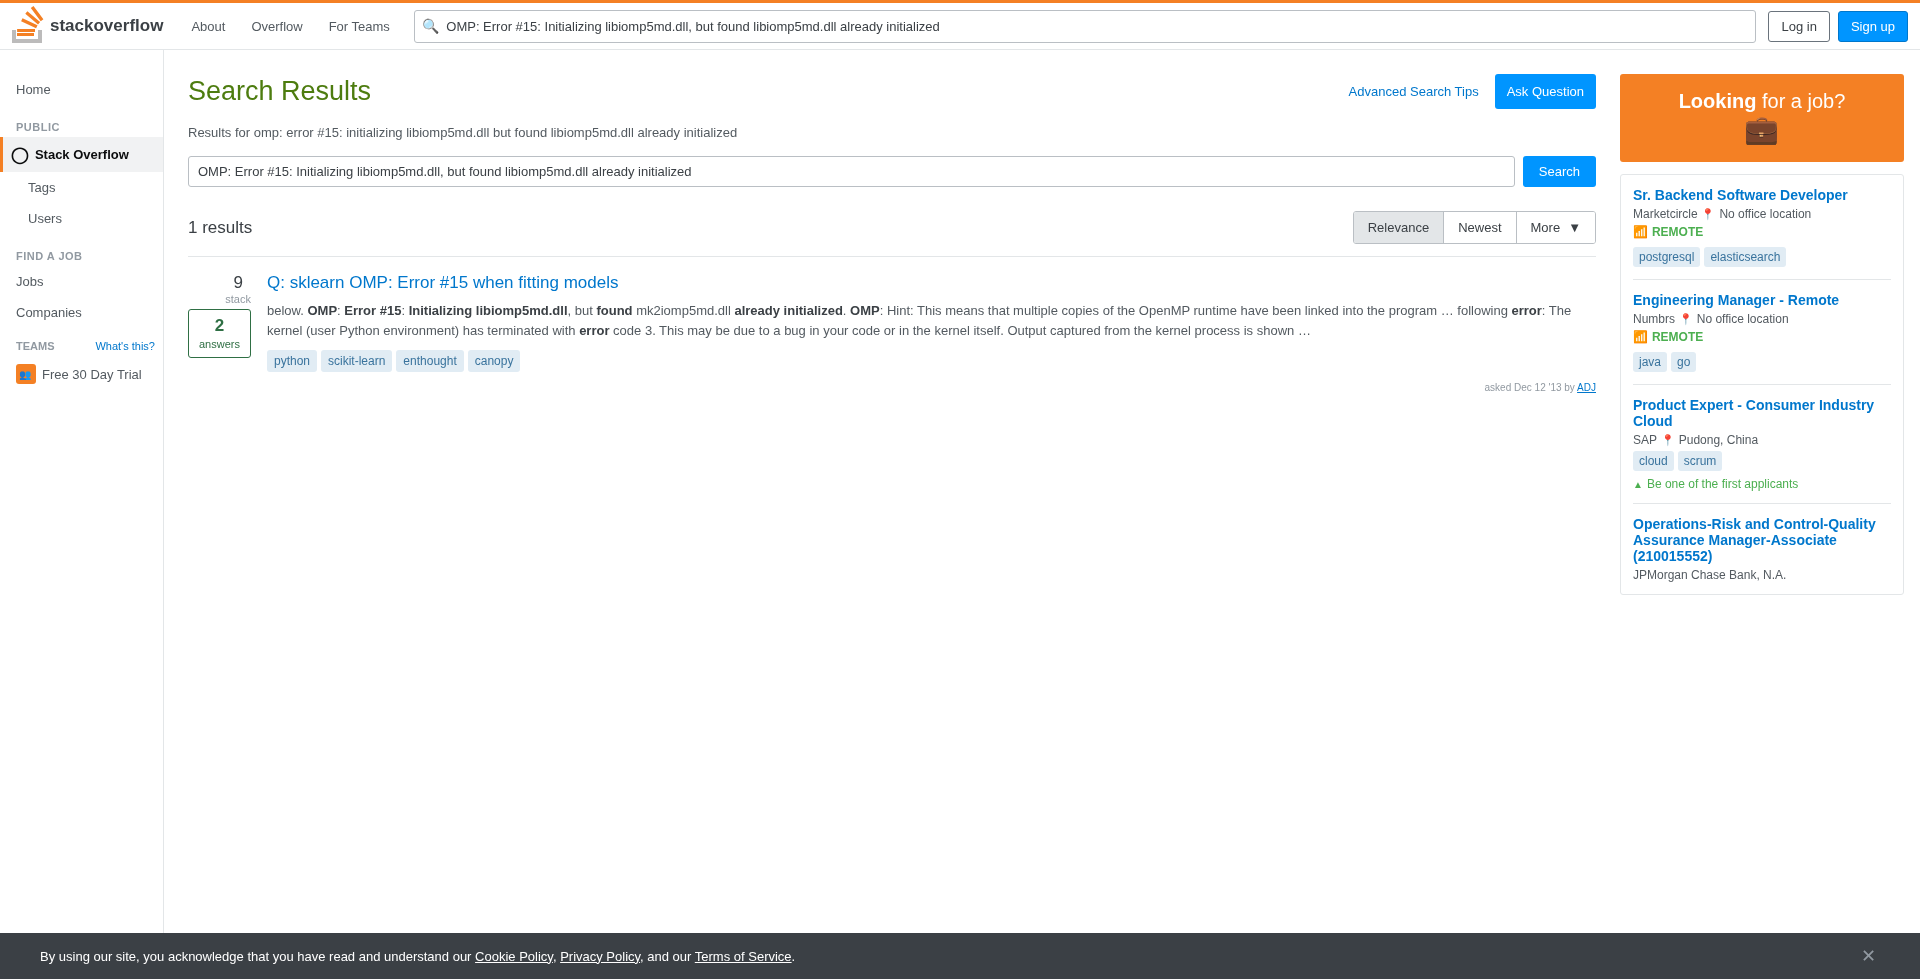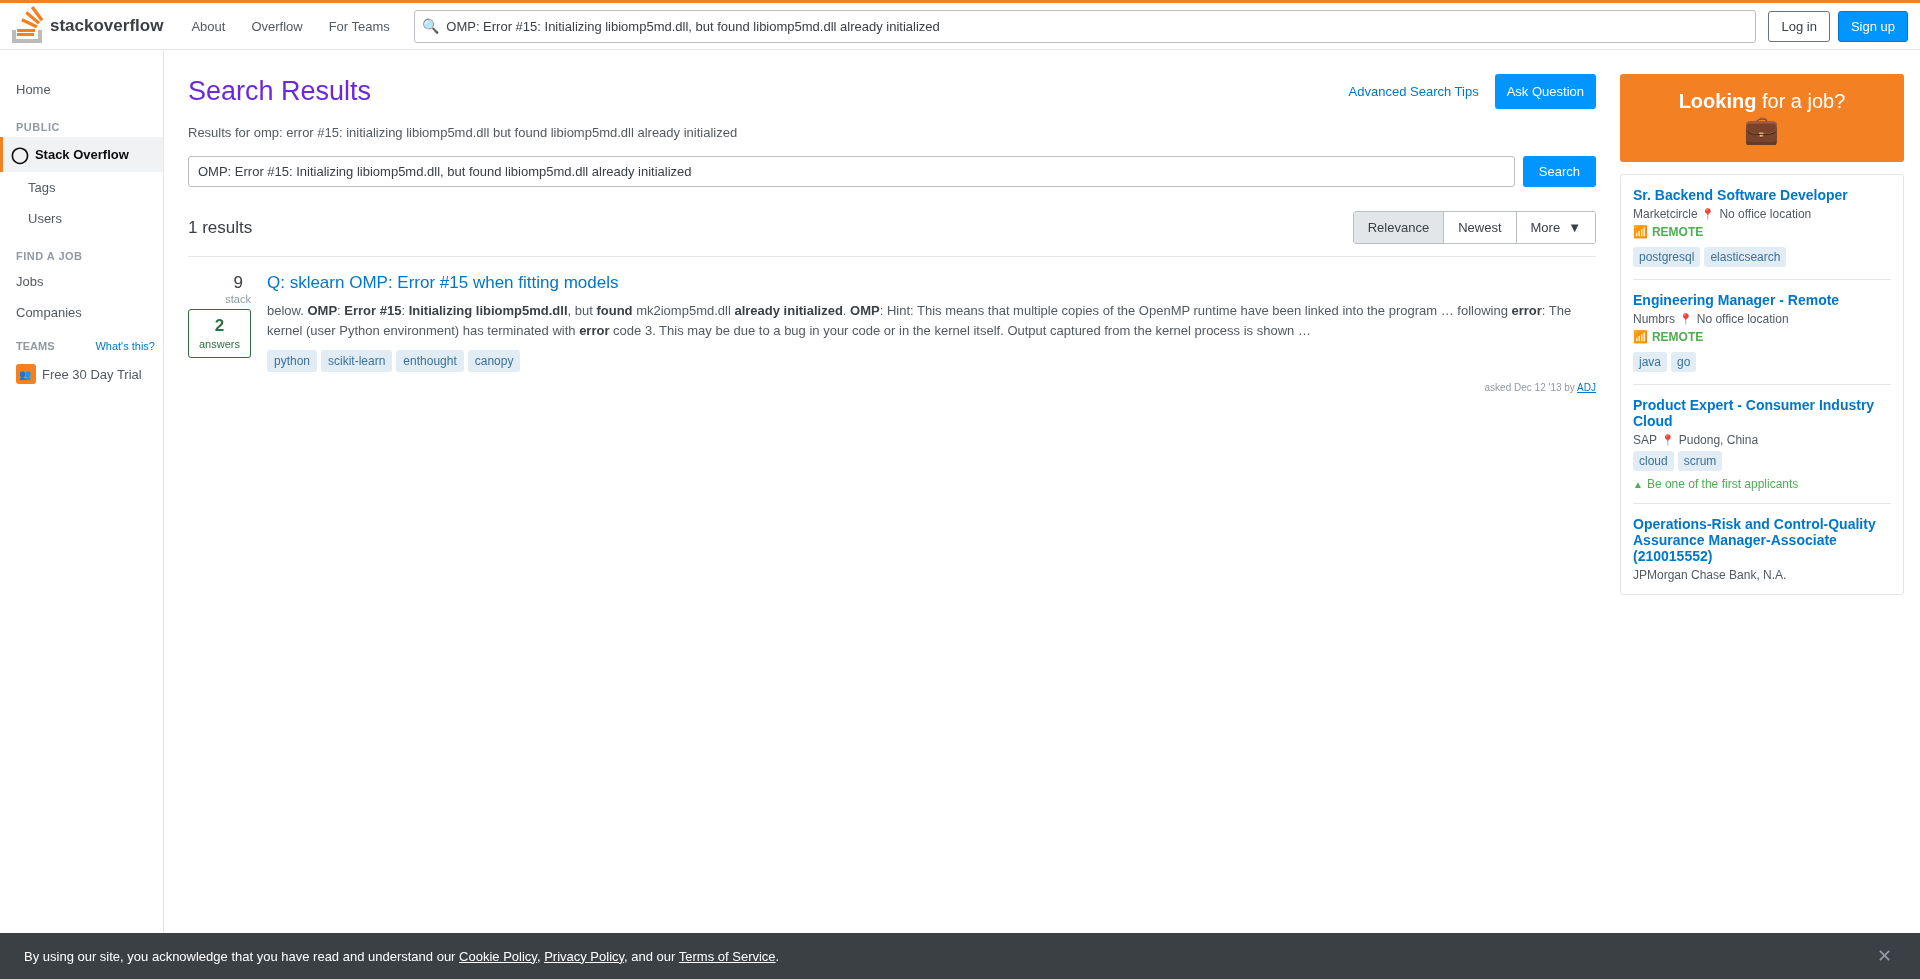--- a/index.html
+++ b/index.html
@@ -152,21 +152,21 @@
       padding: 24px 24px 24px 24px;
       min-width: 0;
     }
 
     .page-header {
       display: flex;
       align-items: center;
       justify-content: space-between;
       margin-bottom: 16px;
     }
-    .page-title { font-size: 27px; font-weight: 400; color: #6d28d9; }
+    .page-title { font-size: 27px; font-weight: 400; color: #4d7c0f; }
     .page-header-actions { display: flex; align-items: center; gap: 16px; }
     .advanced-search-link { color: #0077cc; font-size: 13px; text-decoration: none; }
     .btn-ask {
       background: #0095ff;
       color: #fff;
       border: none;
       border-radius: 3px;
       padding: 10px 12px;
       font-size: 13px;
       cursor: pointer;
@@ -326,21 +326,21 @@
       margin-top: 6px;
     }
     .triangle-up { color: #4caf50; font-size: 10px; }
 
     
     #cookie-banner {
       position: fixed;
       bottom: 0; left: 0; right: 0;
       background: #3b4045;
       color: #fff;
-      padding: 12px 24px;
+      padding: 12px 40px;
       display: flex;
       align-items: center;
       justify-content: center;
       gap: 8px;
       font-size: 13px;
       z-index: 200;
     }
     #cookie-banner a { color: #fff; }
     .cookie-close {
       margin-left: auto;

